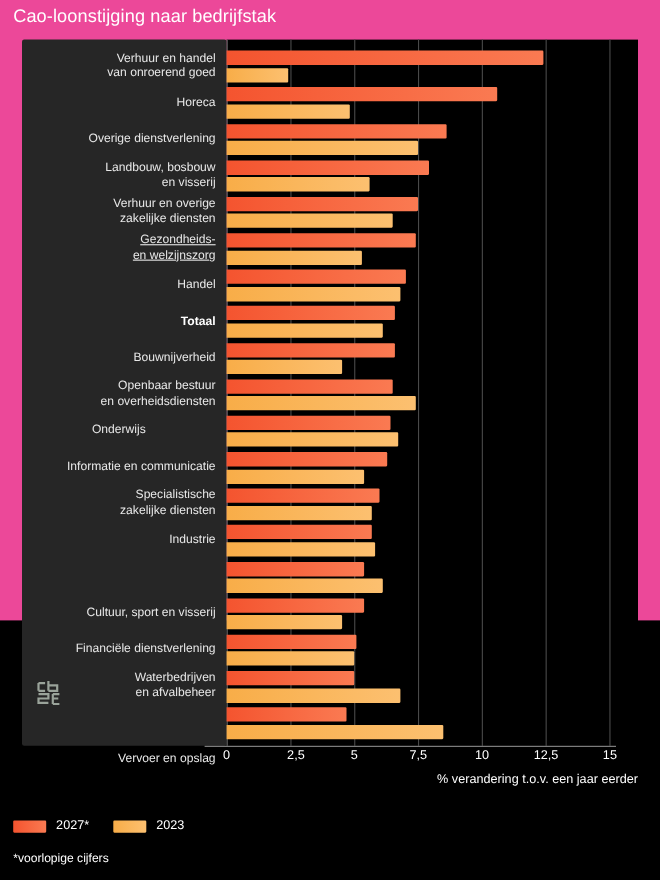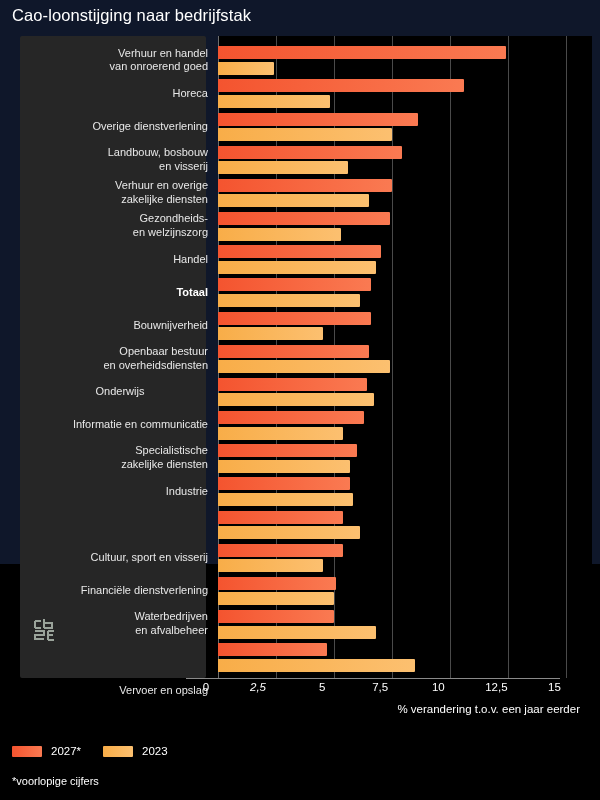--- a/index.html
+++ b/index.html
@@ -6,21 +6,21 @@
   html, body {
     width: 600px; height: 800px;
     background: #000000;
     font-family: "Liberation Sans", sans-serif;
     color: #ffffff;
     overflow: hidden;
   }
   #page {
     position: relative;
     width: 600px; height: 564px;
-    background: #0f172a;
+    background: #ec4899;
   }
   #chart-title {
     position: absolute;
     left: 12px; top: 6px;
     font-size: 16.5px;
     font-weight: 400;
     color: #ffffff;
     letter-spacing: 0.1px;
   }
   
@@ -34,21 +34,20 @@
     left: 0; top: 0;
     width: 186px; height: 642px;
     background: #262626;
     border-radius: 2px;
   }
   #plot-area {
     position: absolute;
     left: 186px; top: 0;
     width: 374px; height: 642px;
     background: #000000;
-    margin-left: 12px;
   }
   
   .gridline {
     position: absolute;
     top: 0; bottom: 0;
     width: 1px;
     background: #4a4a4a;
   }
   .gridline.axis0 { background: #6e6e6e; width: 1px; }
   .row-label {
@@ -147,21 +146,21 @@
         <div class="bar y2024" title="Overige dienstverlening: 8.6" style="left: 0px; top: 76.6447px; width: 199.776px;"></div>
         <div class="bar y2023" title="Overige dienstverlening: 7.5" style="left: 0px; top: 92.1447px; width: 174.224px;"></div>
         <div class="row-label" style="top: 110.053px; right: 384px; width: 176px;">Landbouw, bosbouw
 en visserij</div>
         <div class="bar y2024" title="Landbouw, bosbouw en visserij: 7.9" style="left: 0px; top: 109.803px; width: 183.516px;"></div>
         <div class="bar y2023" title="Landbouw, bosbouw en visserij: 5.6" style="left: 0px; top: 125.303px; width: 130.087px;"></div>
         <div class="row-label" style="top: 143px; right: 384px; width: 176px;">Verhuur en overige
 zakelijke diensten</div>
         <div class="bar y2024" title="Verhuur en overige zakelijke diensten: 7.5" style="left: 0px; top: 142.961px; width: 174.224px;"></div>
         <div class="bar y2023" title="Verhuur en overige zakelijke diensten: 6.5" style="left: 0px; top: 158.461px; width: 150.994px;"></div>
-        <div class="row-label" style="top: 176.368px; right: 384px; width: 176px;">Gezondheids-
+        <div class="row-label" style="top: 176.368px; right: 384px; width: 176px; text-decoration: underline;">Gezondheids-
 en welzijnszorg</div>
         <div class="bar y2024" title="Gezondheids- en welzijnszorg: 7.4" style="left: 0px; top: 176.118px; width: 171.901px;"></div>
         <div class="bar y2023" title="Gezondheids- en welzijnszorg: 5.3" style="left: 0px; top: 191.618px; width: 123.118px;"></div>
         <div class="row-label" style="top: 216.526px; right: 384px; width: 176px;">Handel</div>
         <div class="bar y2024" title="Handel: 7" style="left: 0px; top: 209.276px; width: 162.609px;"></div>
         <div class="bar y2023" title="Handel: 6.8" style="left: 0px; top: 224.776px; width: 157.963px;"></div>
         <div class="row-label bold" style="top: 249.684px; right: 384px; width: 176px;">Totaal</div>
         <div class="bar y2024" title="Totaal: 6.6" style="left: 0px; top: 242.434px; width: 153.317px;"></div>
         <div class="bar y2023" title="Totaal: 6.1" style="left: 0px; top: 257.934px; width: 141.702px;"></div>
         <div class="row-label" style="top: 282.842px; right: 384px; width: 176px;">Bouwnijverheid</div>
@@ -221,19 +220,19 @@
     </div>
     <div class="legend-item">
       <span class="legend-swatch y2023"></span>
       <span class="legend-text">2023</span>
     </div>
   </div>
 
   <div id="footnote">*voorlopige cijfers</div>
 
 <div class="tick-label" style="left: 206px;">0</div>
-    <div class="tick-label" style="left: 258px; font-style: italic;">2,5</div>
+    <div class="tick-label" style="left: 269px;">2,5</div>
     <div class="tick-label" style="left: 322.149px;">5</div>
     <div class="tick-label" style="left: 380.224px;">7,5</div>
     <div class="tick-label" style="left: 438.298px;">10</div>
     <div class="tick-label" style="left: 496.373px;">12,5</div>
     <div class="tick-label" style="left: 554.447px;">15</div>
   </div>
 
 </body></html>

